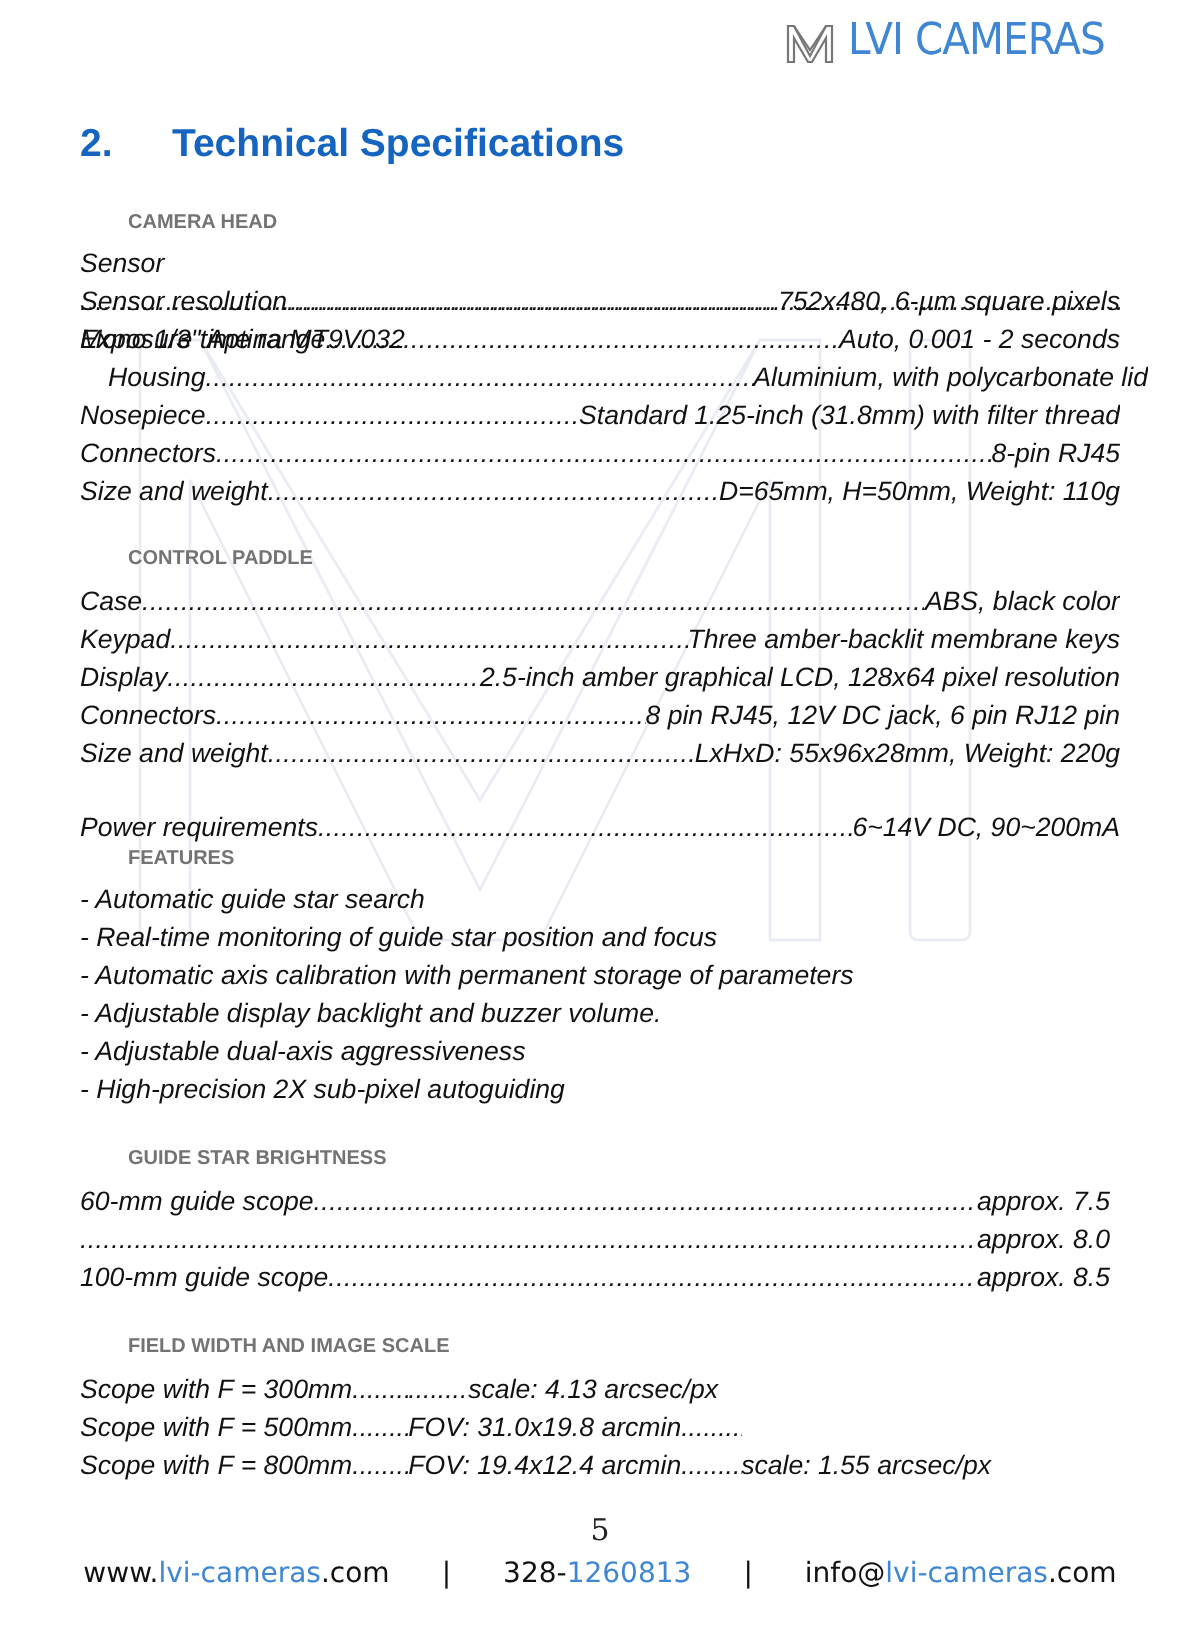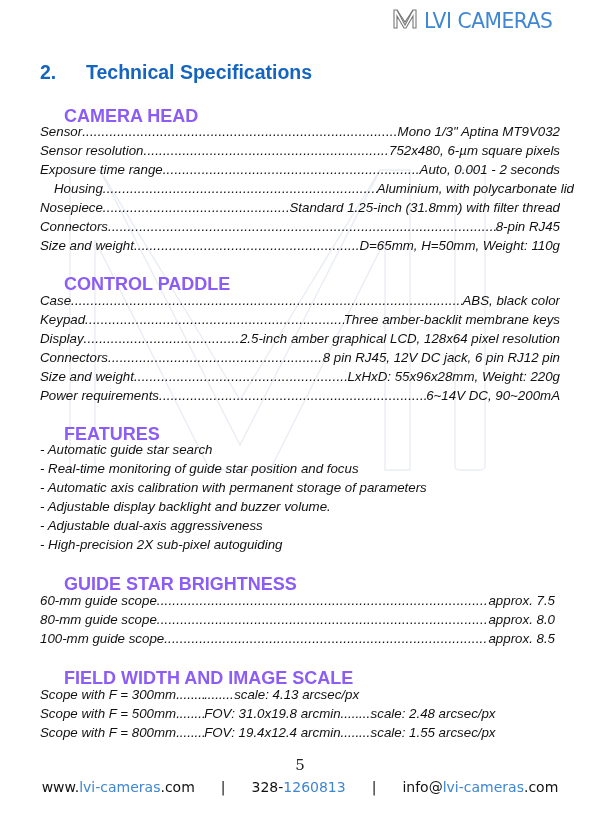--- a/index.html
+++ b/index.html
@@ -2,32 +2,32 @@
 <html><head>
 <meta charset="utf-8">
 <style>
   html, body { margin: 0; padding: 0; background: #ffffff; }
   body { width: 600px; height: 814px; position: relative; overflow: hidden;
          font-family: "Liberation Sans", sans-serif; color: #111; }
 
   .watermark { position: absolute; left: 60px; top: 150px; width: 480px; height: 330px; z-index: 0; }
   .watermark svg { width: 100%; height: 100%; }
 
-  .brand { position: absolute; right: 36px; top: 8px; display: flex; align-items: flex-start; gap: 6px; z-index: 2; }
+  .brand { position: absolute; right: 36px; top: 8px; display: flex; align-items: flex-end; gap: 6px; z-index: 2; }
   .brand-icon { width: 26px; height: 22px; }
   .brand-name { font-family: "DejaVu Sans", sans-serif; font-size: 22px; font-weight: normal; color: #3f86d3;
                 letter-spacing: -0.5px; transform: scaleX(0.92); transform-origin: left center; }
 
   .content { position: absolute; left: 40px; right: 40px; top: 0; z-index: 1; }
 
   .page-title { position: absolute; top: 61px; left: 0; font-size: 19.5px; font-weight: bold; color: #1565c0;
                 display: flex; }
   .page-title .num { width: 46px; }
 
-  .section-head { position: absolute; left: 24px; font-size: 18px; font-weight: bold; color: #8b5cf6; }
+  .section-head { position: absolute; left: 24px; font-size: 10px; font-weight: bold; color: #737373; }
 
   .spec { position: absolute; left: 0; width: 520px; display: flex; align-items: baseline;
           font-size: 13.3px; font-style: italic; line-height: 18.8px; white-space: nowrap; overflow: hidden; }
   .spec .k { flex: 0 0 auto; }
   .spec .dots { flex: 1 1 auto; overflow: hidden; white-space: nowrap; min-width: 10px; letter-spacing: 0.2px; }
   .spec .dots::before { content: "................................................................................................................................................................................................................"; }
   .spec .v { flex: 0 0 auto; }
 
   .spec3 { position: absolute; left: 0; width: 520px; display: flex; align-items: baseline;
            font-size: 13.3px; font-style: italic; line-height: 18.8px; white-space: nowrap; }
@@ -68,21 +68,21 @@
 
 <div class="content">
 
   <div class="page-title">
     <span class="num">2.</span>
     <span>Technical Specifications</span>
   </div>
 
   <div class="section-head" style="top:106px;">CAMERA HEAD</div>
   <div>
-    <div class="spec" style="top:123px;">
+    <div class="spec" style="top:123px;flex-direction:column;">
         <span class="k">Sensor</span>
         <span class="dots"></span>
         <span class="v">Mono 1/3" Aptina MT9V032</span>
       </div>
     <div class="spec" style="top:142px;">
         <span class="k">Sensor resolution</span>
         <span class="dots"></span>
         <span class="v">752x480, 6-µm square pixels</span>
       </div>
     <div class="spec" style="top:161px;">
@@ -132,21 +132,21 @@
     <div class="spec" style="top:349px;">
         <span class="k">Connectors</span>
         <span class="dots"></span>
         <span class="v">8 pin RJ45, 12V DC jack, 6 pin RJ12 pin</span>
       </div>
     <div class="spec" style="top:368px;">
         <span class="k">Size and weight</span>
         <span class="dots"></span>
         <span class="v">LxHxD: 55x96x28mm, Weight: 220g</span>
       </div>
-    <div class="spec" style="top:387px;align-items:flex-end;">
+    <div class="spec" style="top:405px;align-items:flex-end;">
         <span class="k">Power requirements</span>
         <span class="dots"></span>
         <span class="v">6~14V DC, 90~200mA</span>
       </div>
   </div>
 
   <div class="section-head" style="top:424px;">FEATURES</div>
   <div>
     <div class="feat" style="top:441px;">- Automatic guide star search</div>
     <div class="feat" style="top:460px;">- Real-time monitoring of guide star position and focus</div>
@@ -157,21 +157,20 @@
   </div>
 
   <div class="section-head" style="top:574px;">GUIDE STAR BRIGHTNESS</div>
   <div>
     <div class="spec" style="top:592px; width:515px;">
         <span class="k">60-mm guide scope</span>
         <span class="dots"></span>
         <span class="v">approx. 7.5</span>
       </div>
     <div class="spec" style="top:611px; width:515px;">
-        <span class="k">80-mm guide scope</span>
         <span class="dots"></span>
         <span class="v">approx. 8.0</span>
       </div>
     <div class="spec" style="top:630px; width:515px;">
         <span class="k">100-mm guide scope</span>
         <span class="dots"></span>
         <span class="v">approx. 8.5</span>
       </div>
   </div>
 
@@ -181,21 +180,20 @@
         <span>Scope with F = 300mm</span>
         <span class="d"></span>
         <span class="d d2"></span>
         <span>scale: 4.13 arcsec/px</span>
       </div>
     <div class="spec3" style="top:705px;">
         <span>Scope with F = 500mm</span>
         <span class="d"></span>
         <span>FOV: 31.0x19.8 arcmin</span>
         <span class="d d2"></span>
-        <span>scale: 2.48 arcsec/px</span>
       </div>
     <div class="spec3" style="top:724px;">
         <span>Scope with F = 800mm</span>
         <span class="d"></span>
         <span>FOV: 19.4x12.4 arcmin</span>
         <span class="d d2"></span>
         <span>scale: 1.55 arcsec/px</span>
       </div>
   </div>
 </div>

